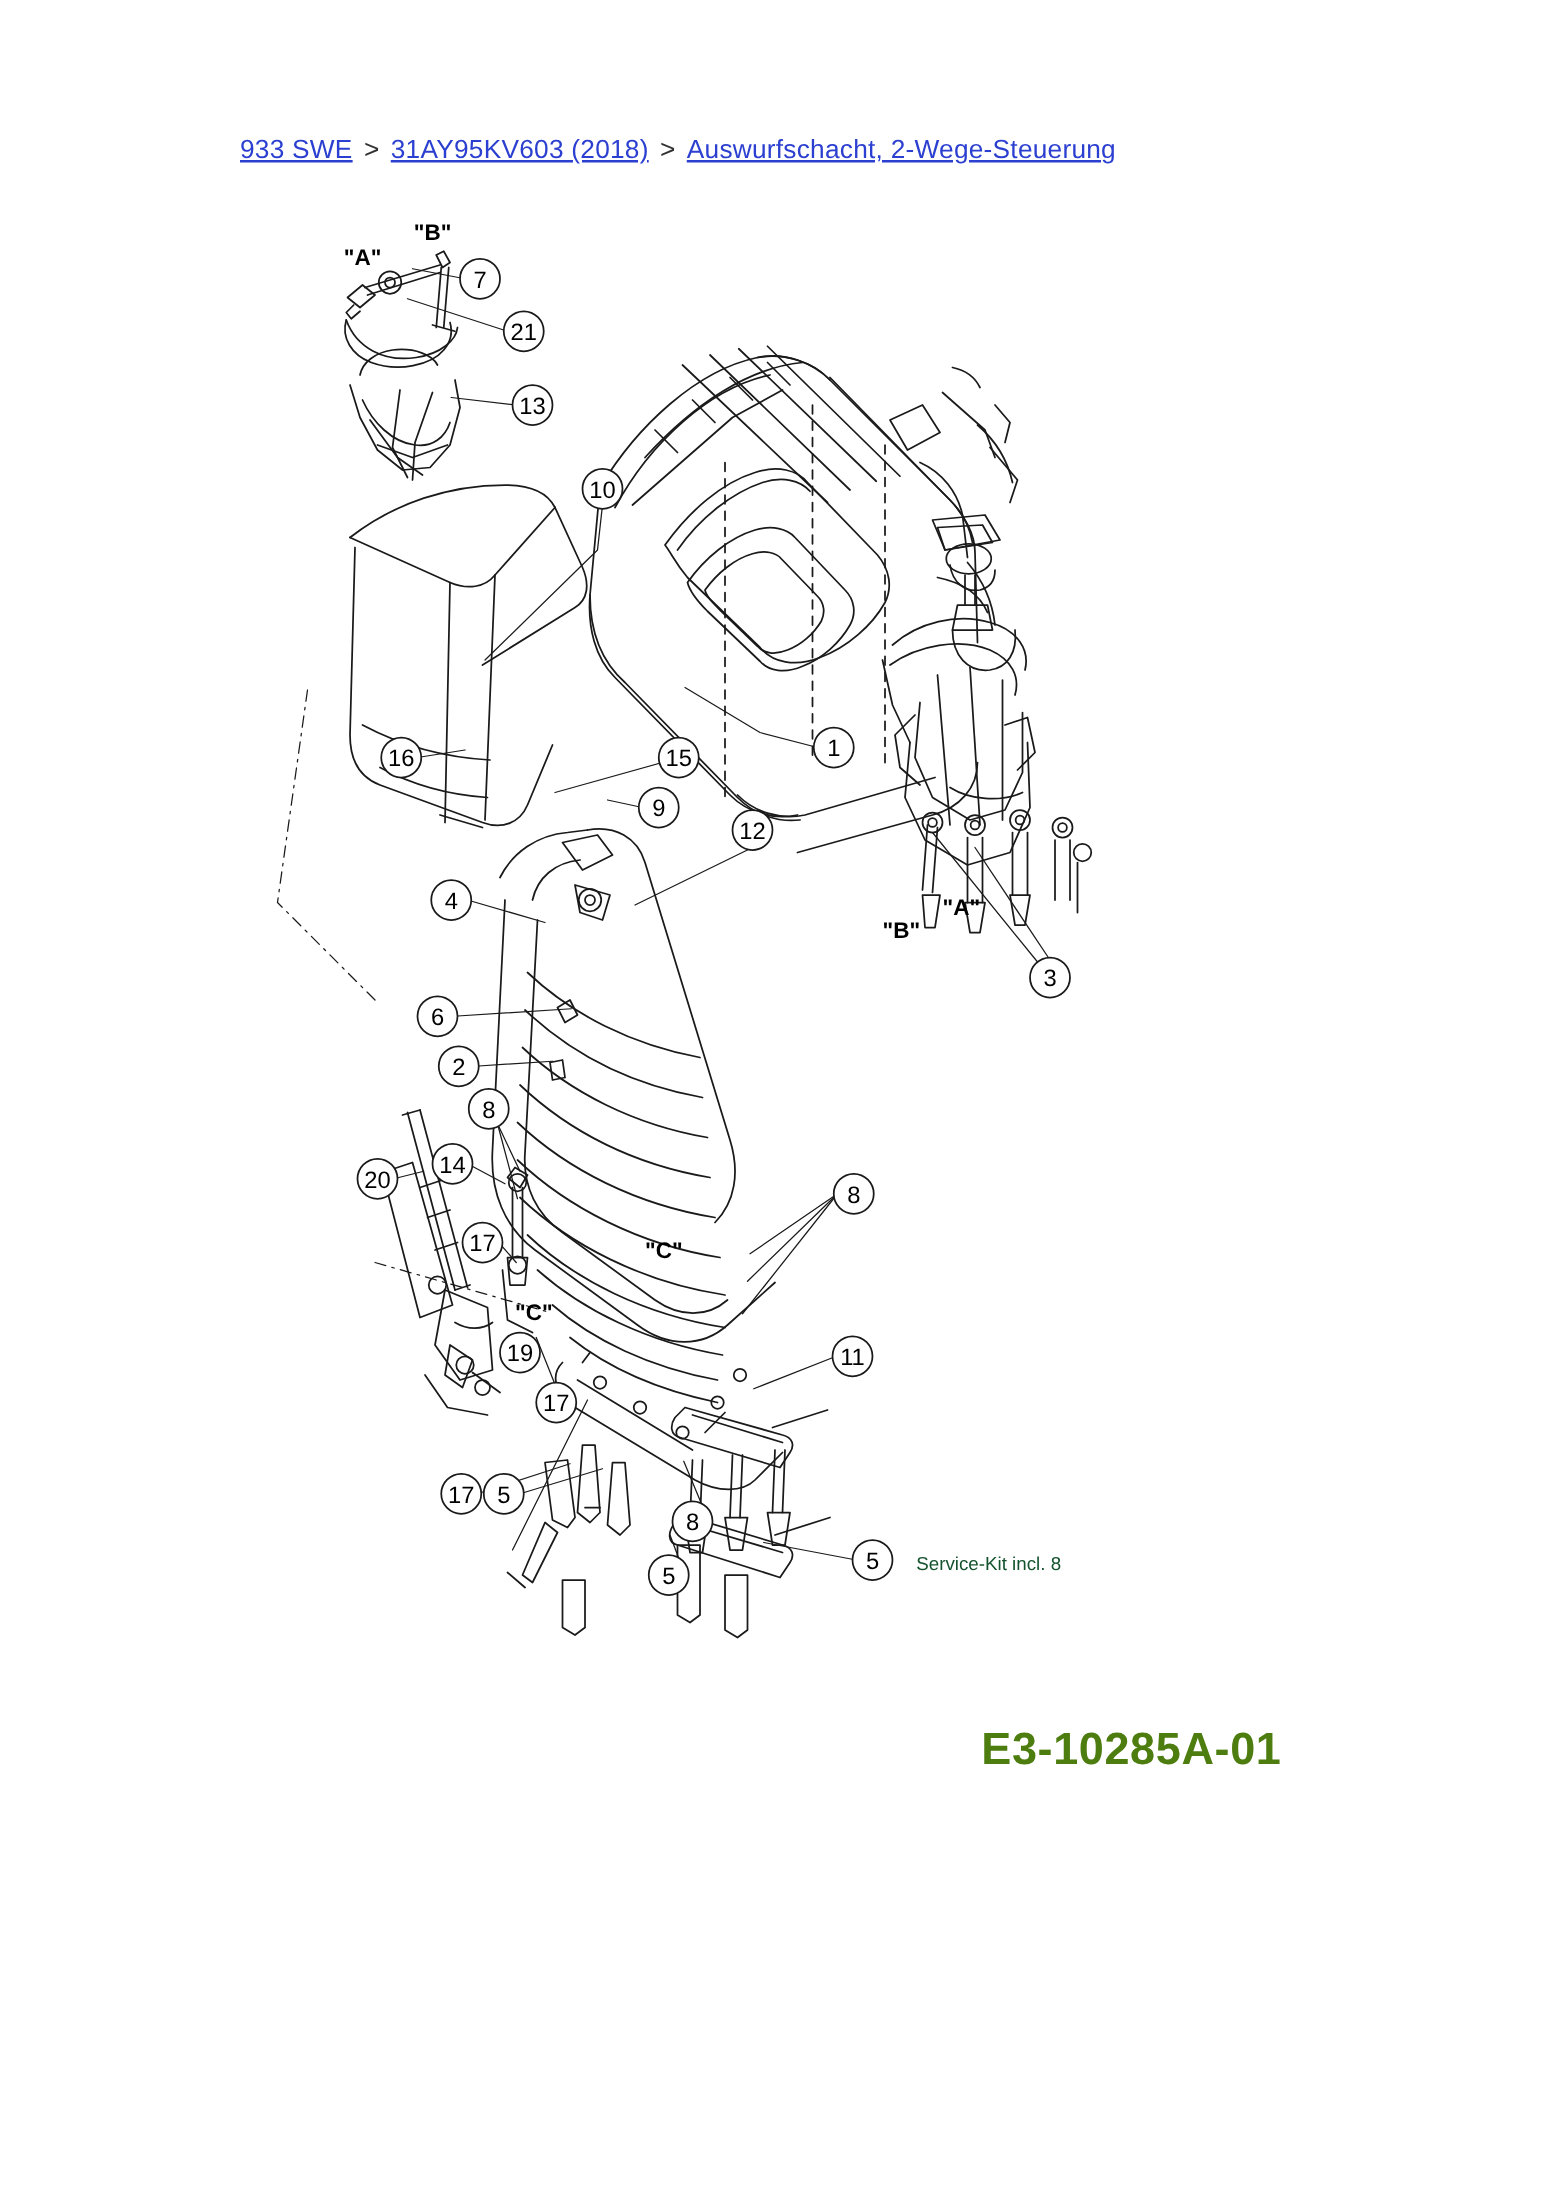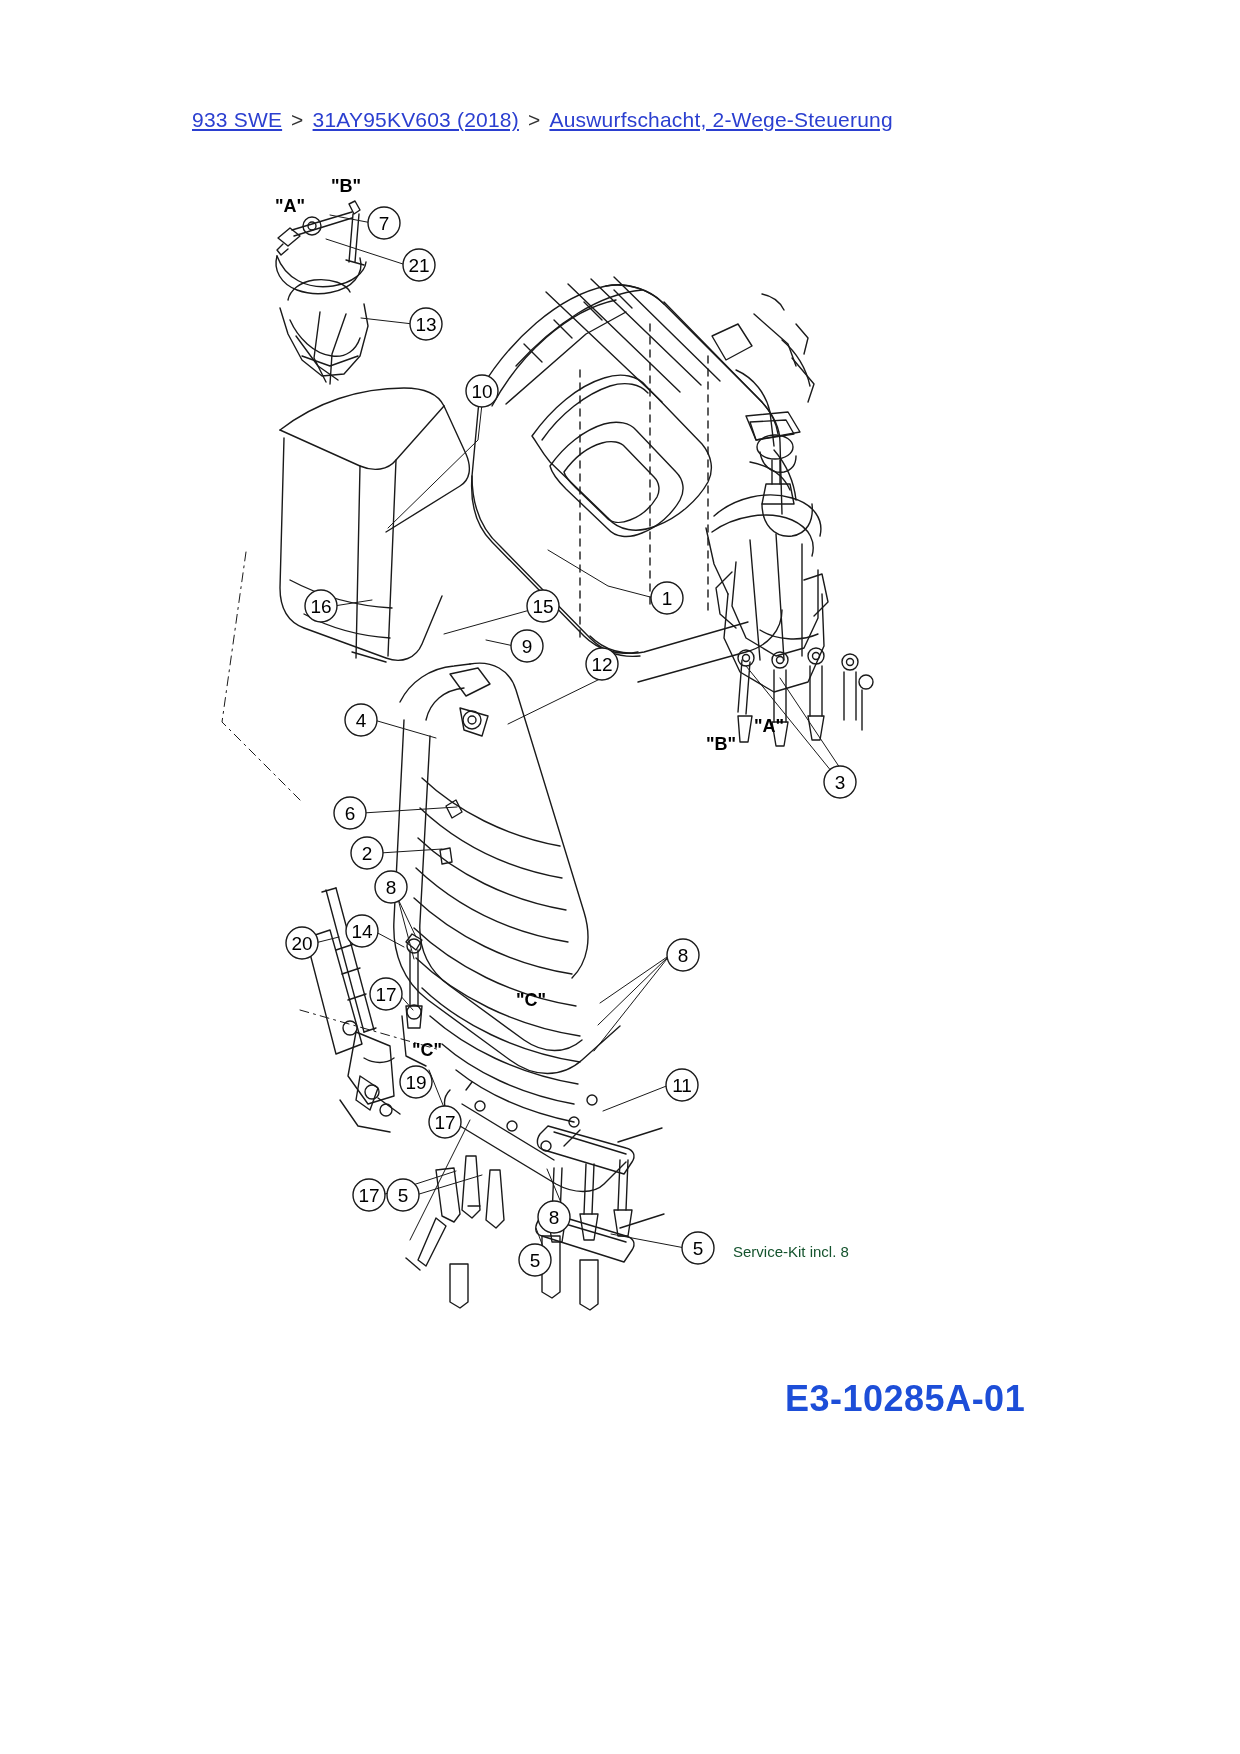--- a/index.html
+++ b/index.html
@@ -55,21 +55,21 @@
   }
   
   .diagram-code {
     position: absolute;
     left: 785px;
     top: 1378px;
     font-family: "Liberation Sans", sans-serif;
     font-size: 36px;
     font-weight: 600;
     letter-spacing: 0.5px;
-    color: #1d4ed8;
+    color: #4d7c0f;
     white-space: nowrap;
   }
   .service-note {
     position: absolute;
     left: 733px;
     top: 1243px;
     font-size: 15px;
     color: #14532d;
     white-space: nowrap;
   }

